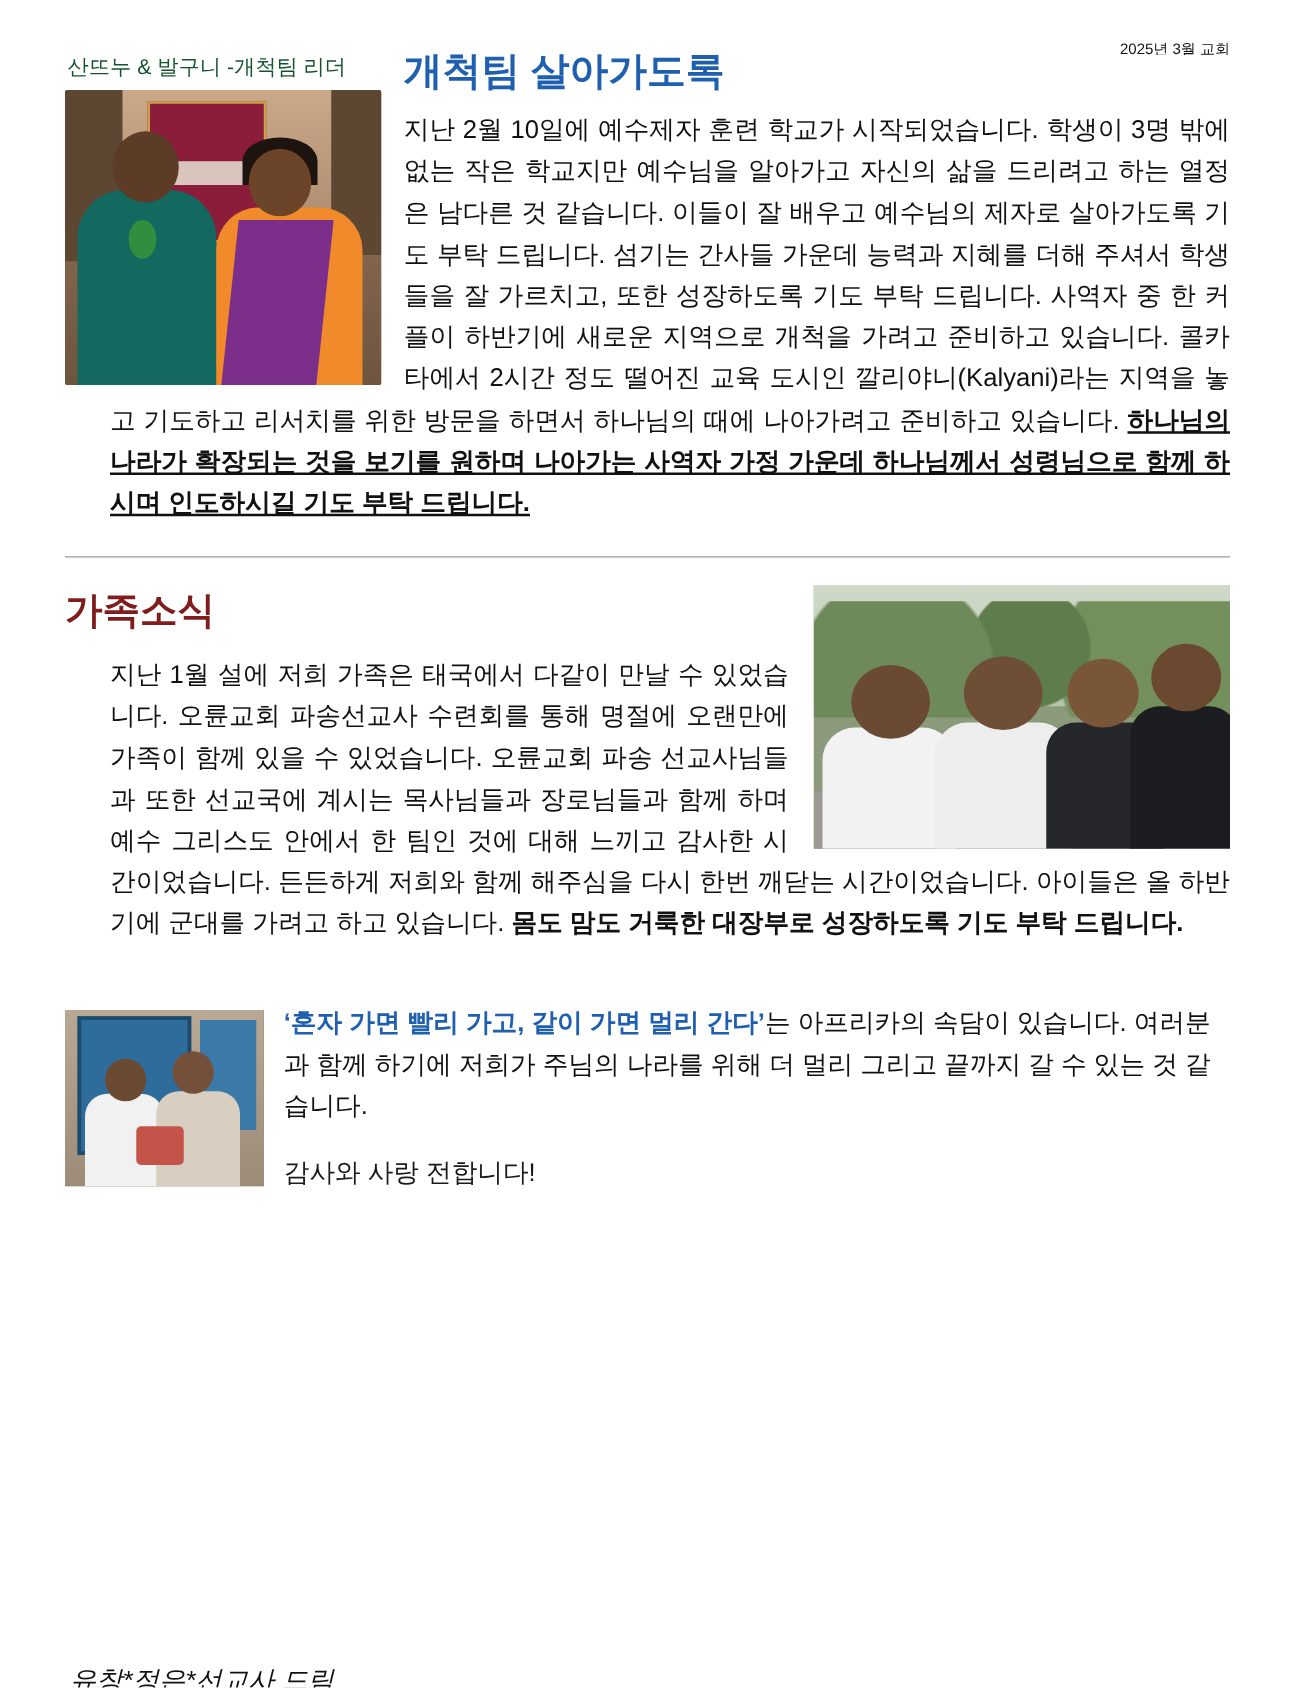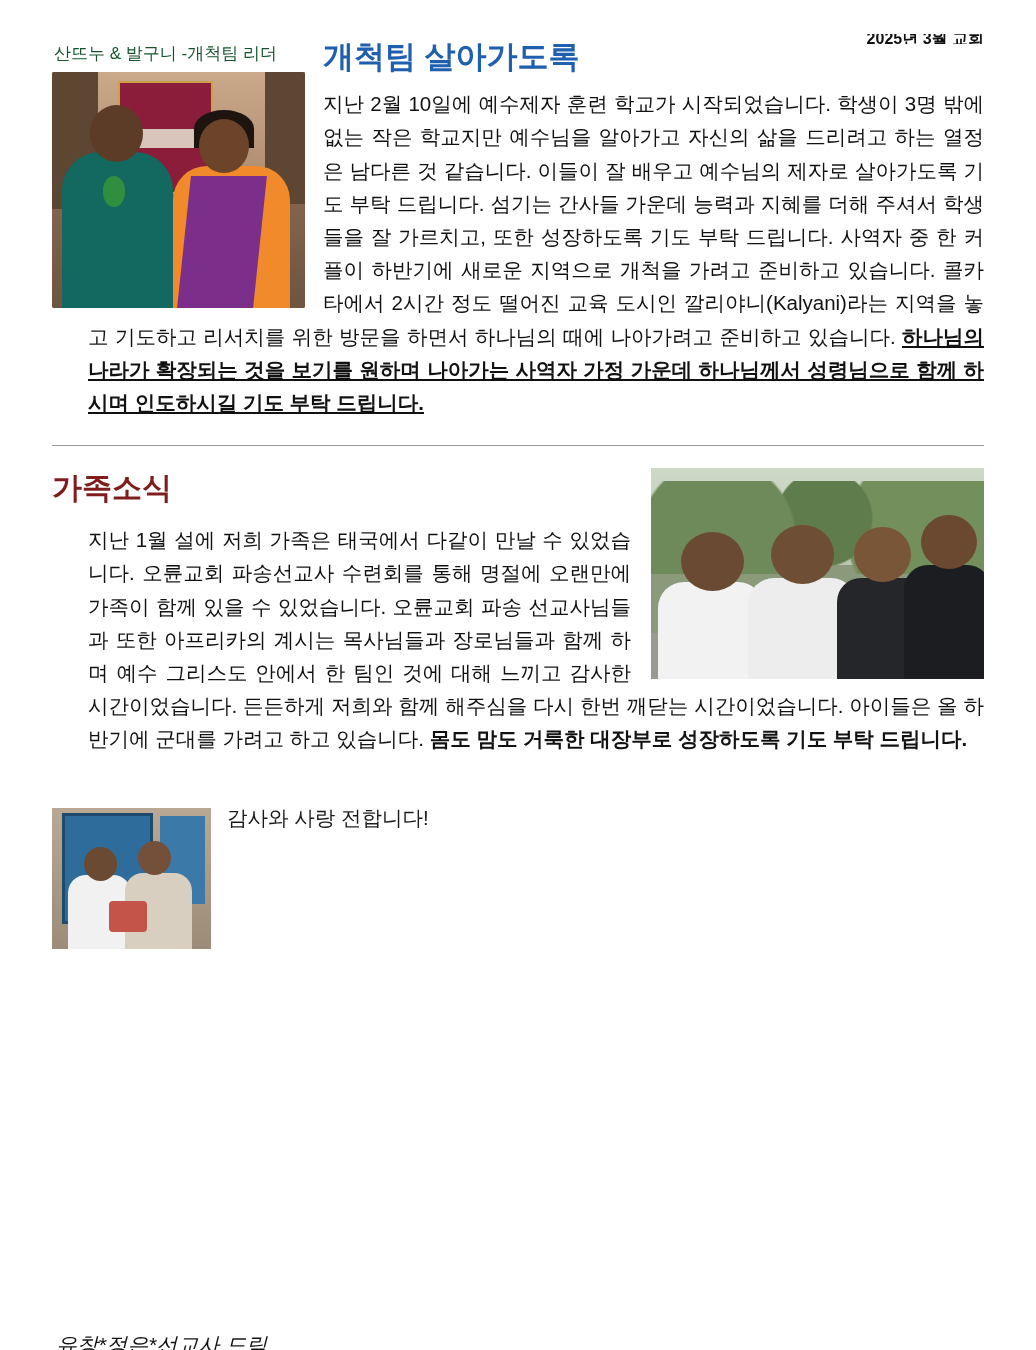--- a/index.html
+++ b/index.html
@@ -37,22 +37,22 @@
     left: 54px;
     font-size: 17px;
     color: #14532d;
     font-family: "Liberation Sans", sans-serif;
     white-space: nowrap;
   }
   .date-top {
     position: absolute;
     top: -4px;
     right: 52px;
-    font-size: 16px;
-    font-weight: bold;
+    font-size: 12px;
+    font-weight: normal;
     color: #111;
     white-space: nowrap;
     overflow: hidden;
     height: 10px;
     line-height: 10px;
   }
 
   
   .sec1 {
     position: relative;
@@ -239,35 +239,36 @@
       <div class="ph p2-b2"></div>
         <div class="ph p2-h2"></div>
       <div class="ph p2-b3"></div>
         <div class="ph p2-h3"></div>
       <div class="ph p2-b4"></div>
         <div class="ph p2-h4"></div>
     </div>
 
     <div class="h2-title">가족소식</div>
 
-    <div class="body-text"><span> 지난 1월 설에 저희 가족은 태국에서 다같이 만날 수 있었습니다. 오륜교회 파송선교사 수련회를 통해 명절에 오랜만에 가족이 함께 있을 수 있었습니다. 오륜교회 파송 선교사님들과 또한 아프리카의 계시는 목사님들과 장로님들과 함께 하며 예수 그리스도 안에서 한 팀인 것에 대해 느끼고 감사한 시간이었습니다. 든든하게 저희와 함께 해주심을 다시 한번 깨닫는 시간이었습니다. 아이들은 올 하반기에 군대를 가려고 하고 있습니다. </span><span style="font-weight:bold">몸도 맘도 거룩한 대장부로 성장하도록 기도 부탁 드립니다.</span></div>
+    <div class="body-text"><span> 지난 1월 설에 저희 가족은 태국에서 다같이 만날 수 있었습니다. 오륜교회 파송선교사 수련회를 통해 명절에 오랜만에 가족이 함께 있을 수 있었습니다. 오륜교회 파송 선교사님들과 또한 선교국에 계시는 목사님들과 장로님들과 함께 하며 예수 그리스도 안에서 한 팀인 것에 대해 느끼고 감사한 시간이었습니다. 든든하게 저희와 함께 해주심을 다시 한번 깨닫는 시간이었습니다. 아이들은 올 하반기에 군대를 가려고 하고 있습니다. </span><span style="font-weight:bold">몸도 맘도 거룩한 대장부로 성장하도록 기도 부탁 드립니다.</span></div>
   </div>
 
   <div class="sec3 clearfix">
     <div class="photo3">
       <div class="ph p3-wall"></div>
       <div class="ph p3-door"></div>
       <div class="ph p3-door2"></div>
       <div class="ph p3-manbody"></div>
       <div class="ph p3-manhead"></div>
       <div class="ph p3-womanbody"></div>
       <div class="ph p3-womanhead"></div>
       <div class="ph p3-bag"></div>
     </div>
 
+    <div class="body-text" style="padding-left:60px"><span class="quote-blue">‘혼자 가면 빨리 가고, 같이 가면 멀리 간다’</span><span>는 아프리카의 속담이 있습니다. 여러분과 함께 하기에 저희가 주님의 나라를 위해 더 멀리 그리고 끝까지 갈 수 있는 것 같습니다.</span></div>
 
     <div class="thanks" style="padding-left:84px">감사와 사랑 전합니다!</div>
   </div>
 
   <div class="sign">
     <div>유창*정은*선교사 드림</div>
   </div>
 
 </div>
 

